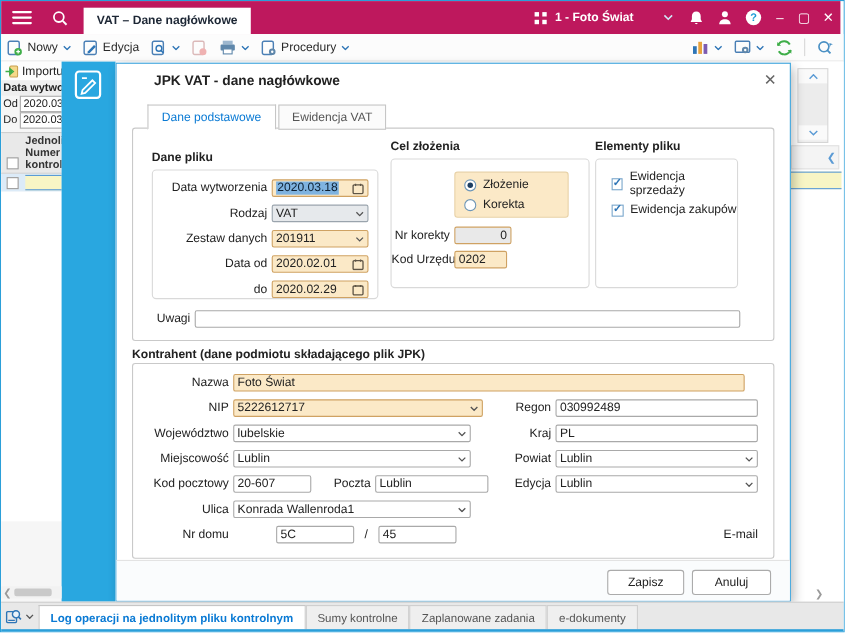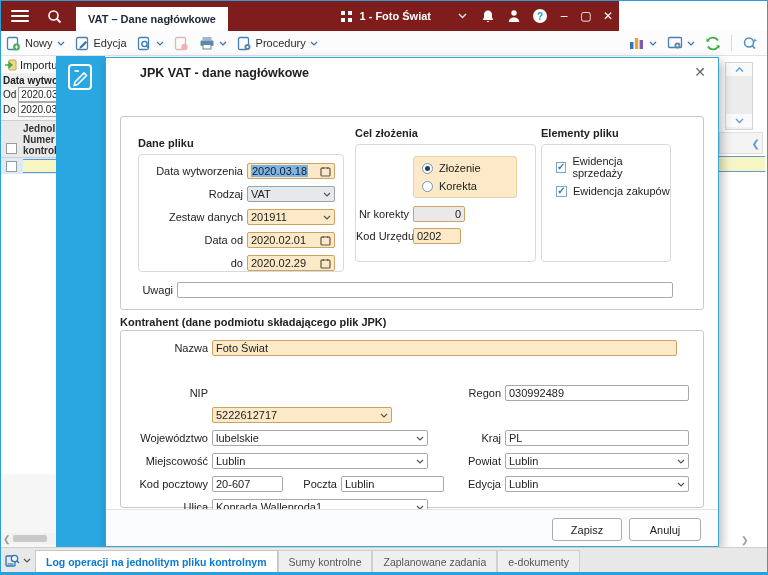--- a/index.html
+++ b/index.html
@@ -1,19 +1,19 @@
 <!DOCTYPE html>
 <html><head>
 <meta charset="utf-8">
 <style>
   html,body{margin:0;padding:0;}
   body{font-family:"Liberation Sans",sans-serif;}
   .app{position:relative;width:768px;height:575px;box-sizing:border-box;border:1px solid #2b9fd9;background:#fff;overflow:hidden;font-size:11px;color:#222;}
   
-  .topbar{position:absolute;left:0;top:0;width:618px;height:30px;background:#7f1d1d;display:flex;align-items:center;}
+  .topbar{position:absolute;left:0;top:0;width:763px;height:30px;background:#be185d;display:flex;align-items:center;}
   .hamburger{width:18px;height:12px;margin-left:10px;display:flex;flex-direction:column;justify-content:space-between;cursor:pointer;}
   .hamburger span{display:block;height:2px;background:#fff;border-radius:1px;}
   .top-search{margin-left:18px;cursor:pointer;display:flex;}
   .top-tab{margin-left:14px;align-self:flex-end;height:24px;background:#fff;padding:0 12px;display:flex;align-items:center;font-weight:bold;color:#1d2735;white-space:nowrap;}
   .top-right{margin-left:auto;display:flex;align-items:center;gap:0;}
   .grid-ic{display:inline-block;width:11px;height:11px;margin-right:8px;
     background:
       linear-gradient(#fff,#fff) 0 0/4px 4px no-repeat,
       linear-gradient(#fff,#fff) 7px 0/4px 4px no-repeat,
       linear-gradient(#fff,#fff) 0 7px/4px 4px no-repeat,
@@ -306,20 +306,24 @@
     <div class="hscroll-left">
       <span class="hs-arrow">❮</span>
       <span class="hs-thumb"></span>
     </div>
     <span class="hscroll-right">❯</span>
 
     <div class="dialog">
       <div class="dlg-title">JPK VAT - dane nagłówkowe</div>
       <div class="dlg-close">✕</div>
 
+      <div class="dlg-tabs">
+        <div class="dtab active">Dane podstawowe</div>
+        <div class="dtab">Ewidencja VAT</div>
+      </div>
 
       <div class="panel upper">
 
         <div class="group" style="left:17px;top:20px;width:206px;">
           <div class="g-label">Dane pliku</div>
           <div class="g-box" style="margin-top:5px;width:206px;height:118px;padding:8px 7px 0 7px;display:flex;flex-direction:column;gap:7px;">
             <div class="frow">
               <span class="lb" style="width:97px;">Data wytworzenia</span>
               <span class="fld cream" style="width:88px;">
                 <span class="selhl">2020.03.18</span>
@@ -437,21 +441,21 @@
 
       <div class="panel lower" style="padding:9px 14px 0 5px;display:flex;flex-direction:column;gap:7px;">
         <div class="frow">
           <span class="lb" style="width:82px;">Nazwa</span>
           <span class="fld cream" style="width:465px;">
               <span>Foto Świat</span>
             </span>
         </div>
         <div class="frow">
           <span class="lb" style="width:82px;">NIP</span>
-          <span class="fld cream" style="width:180px;margin-top:44px;">
+          <span class="fld cream" style="width:227px;">
             <span>5222612717</span>
             <span class="icon-right">
                 <svg width="8" height="5" viewBox="0 0 8 5">
                   <polyline points="1,1 4,4 7,1" fill="none" stroke="#555" stroke-width="1.2"></polyline>
                 </svg>
               </span>
           </span>
           <span class="lb" style="flex:1;">Regon</span>
           <span class="fld" style="width:184px;">
               <span>030992489</span>

